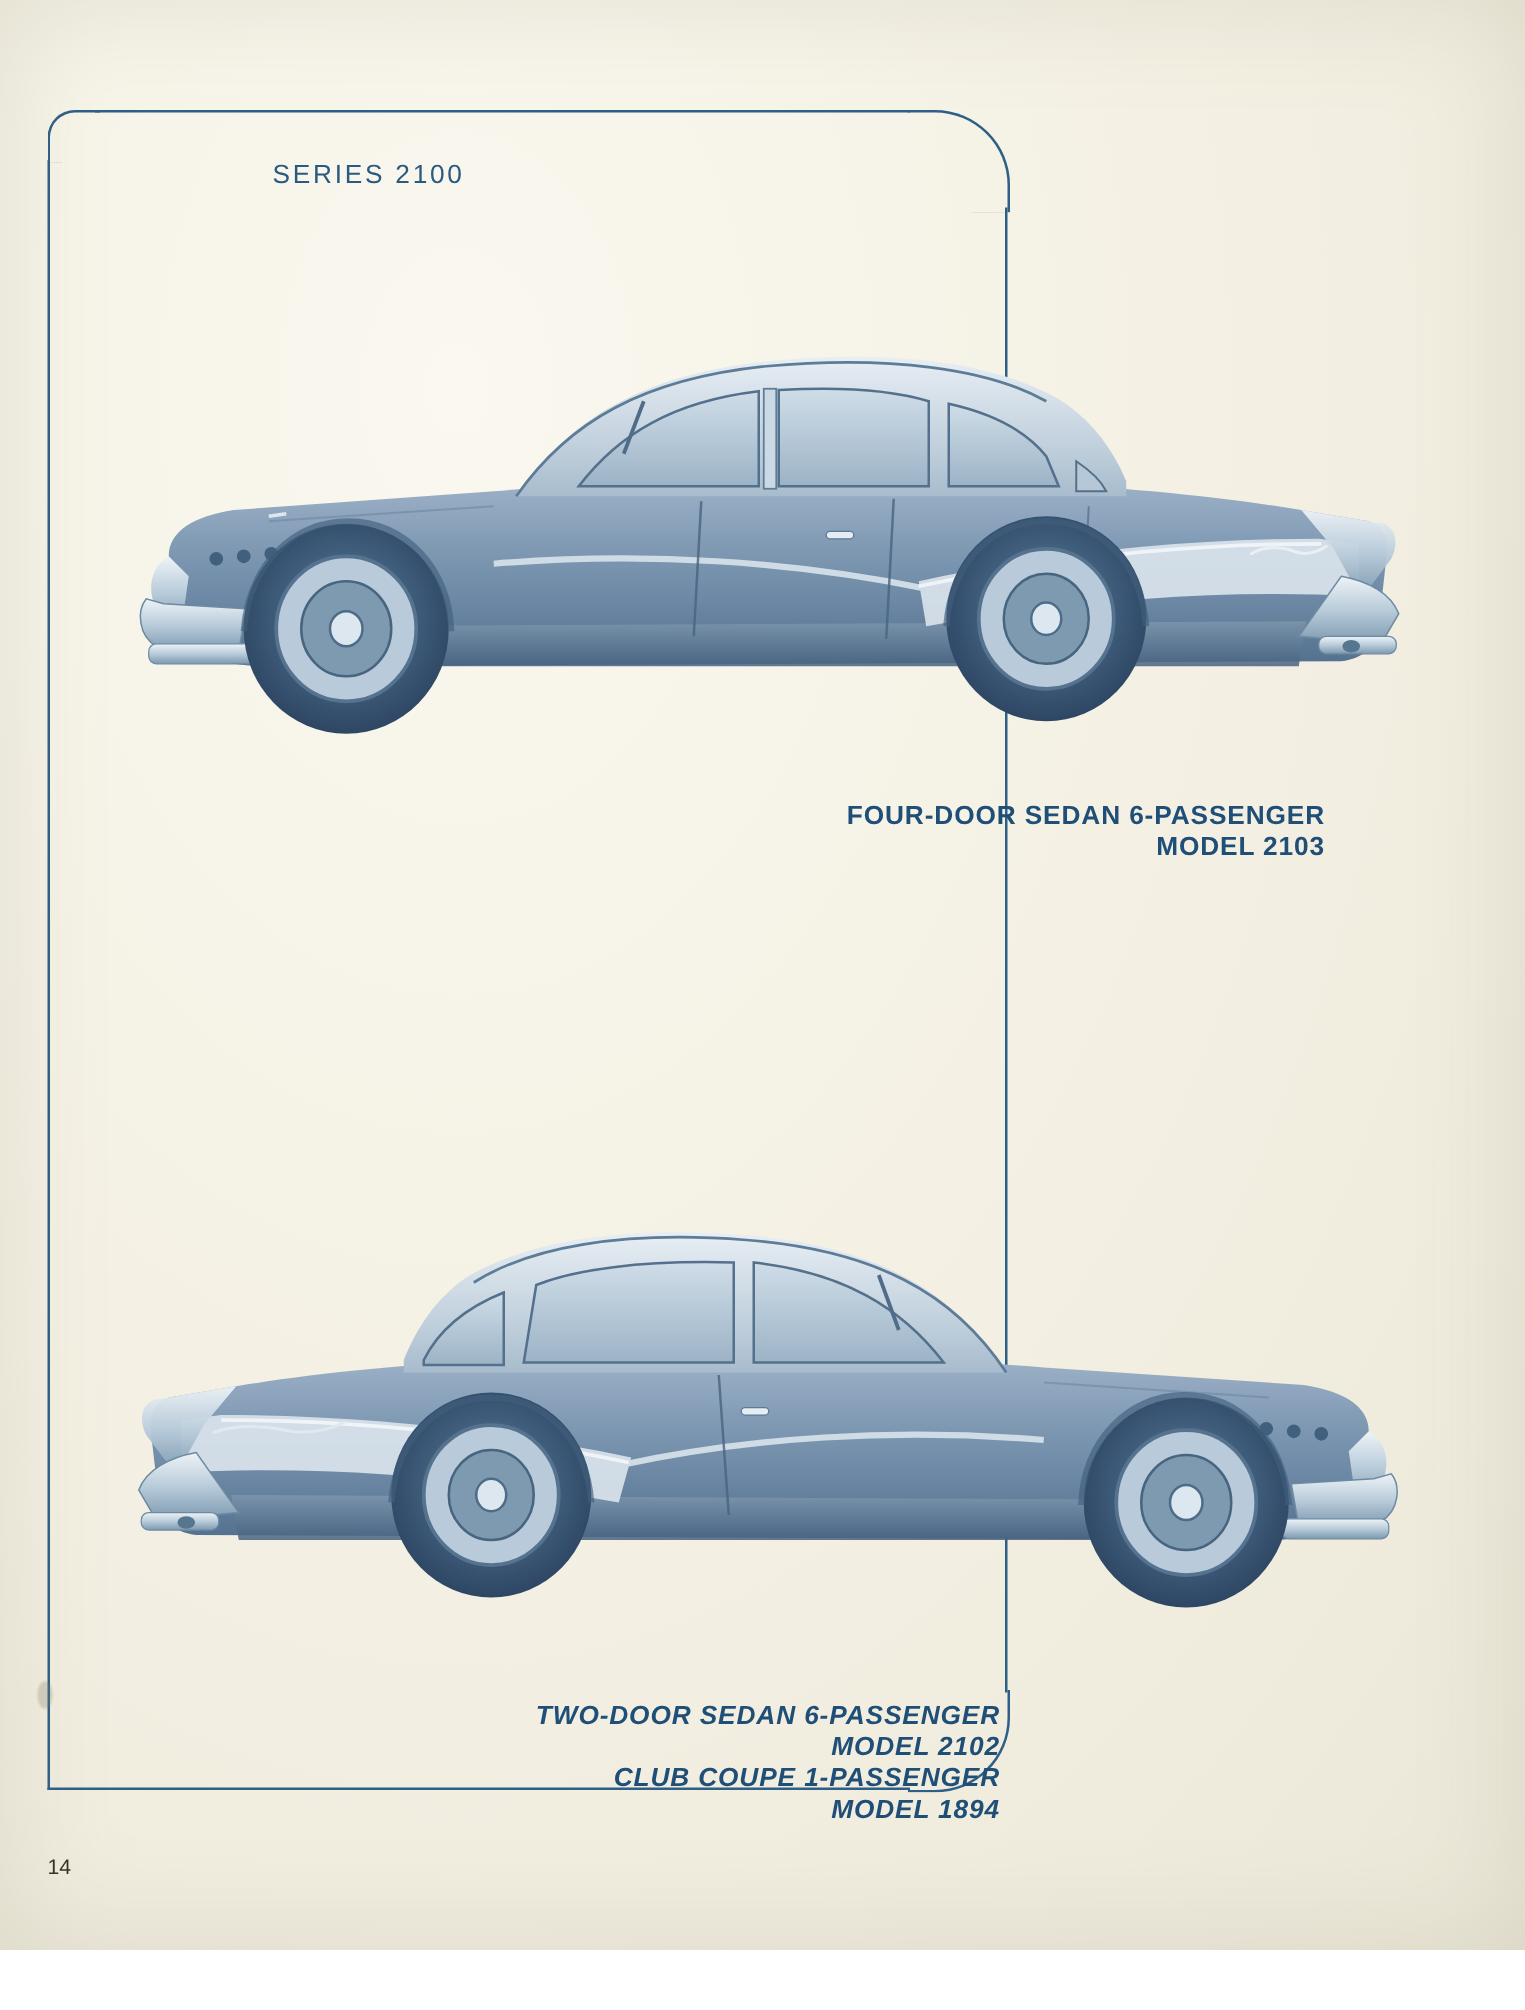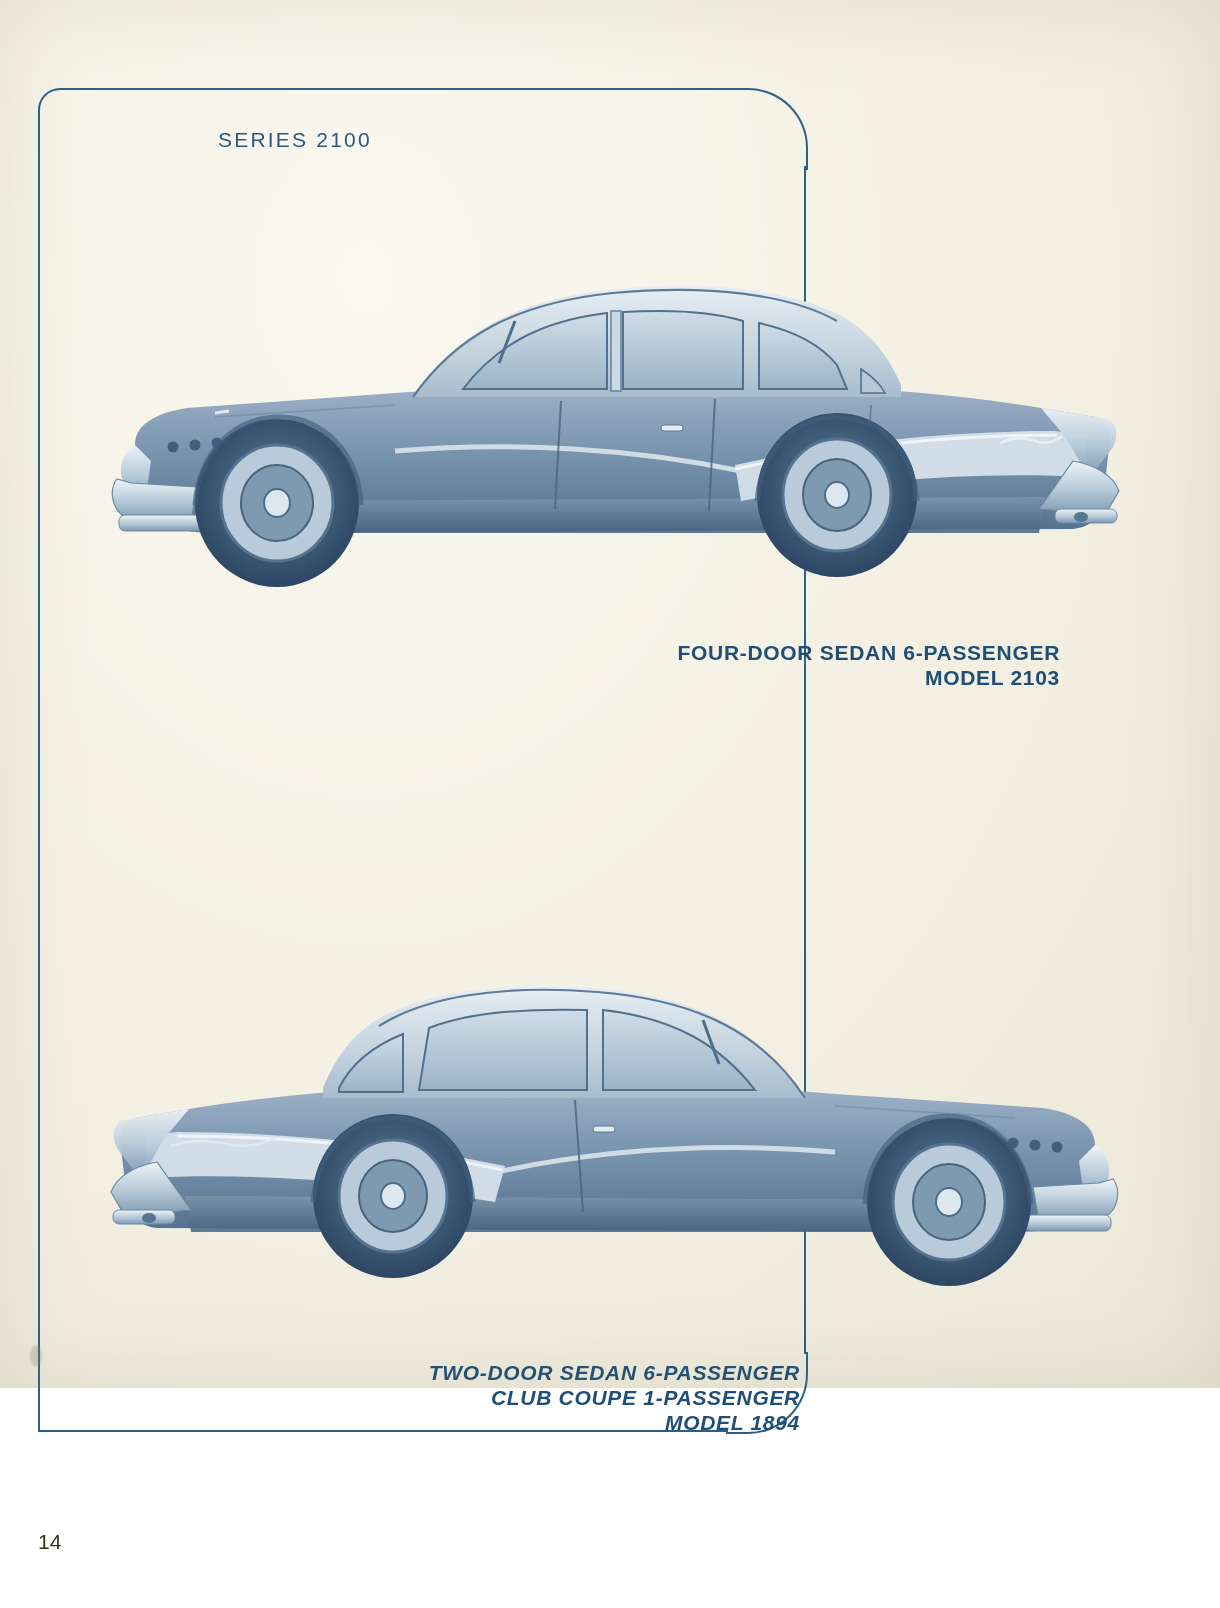--- a/index.html
+++ b/index.html
@@ -9,21 +9,21 @@
   }
   body {
     width: 1220px;
     height: 1608px;
     font-family: "Liberation Sans", sans-serif;
     overflow: hidden;
   }
   #page {
     position: relative;
     width: 1220px;
-    height: 1388px;
+    height: 1560px;
     background: #f4f1e6;
     background-image:
       radial-gradient(ellipse at 30% 20%, #faf8ef 0%, #f3efe2 55%, #ebe7d8 100%);
   }
   
   #page::after {
     content: "";
     position: absolute;
     inset: 0;
     pointer-events: none;
@@ -79,22 +79,22 @@
     font-size: 21px;
     letter-spacing: 0.7px;
     line-height: 25px;
   }
   #caption-1 { left: 560px; top: 640px; width: 500px; }
   #caption-2 { left: 300px; top: 1360px; width: 500px; font-style: italic; }
 
   .page-number {
     position: absolute;
     left: 38px;
-    top: 1530px;
-    font-size: 21px;
+    top: 1484px;
+    font-size: 17px;
     color: #333026;
   }
 
   
   .car-wrap { position: absolute; }
   #car-1 { left: 95px; top: 265px; width: 1030px; height: 345px; }
   #car-2 { left: 105px; top: 970px; width: 1030px; height: 330px; }
   .car-wrap svg { display: block; width: 100%; height: 100%; }
 
   .smudge {
@@ -327,19 +327,20 @@
         <path d="M104,234 C108,180 144,146 188,146 C232,146 268,182 270,234" fill="none" stroke="#41607d" stroke-width="5" opacity="0.65"></path>
         <path d="M662,232 C666,180 700,148 742,148 C786,148 818,182 822,232" fill="none" stroke="#41607d" stroke-width="5" opacity="0.65"></path>
       </g>
 
       <path d="M66,176 C82,170 104,170 122,174 C140,178 158,174 170,168" fill="none" stroke="#dfe9f0" stroke-width="2.4" stroke-linecap="round"></path>
     </svg>
   </div>
 
   <div class="caption" id="caption-2">
     <div>TWO-DOOR SEDAN 6-PASSENGER</div>
+    <div>MODEL 2102</div>
     <div>CLUB COUPE 1-PASSENGER</div>
     <div>MODEL 1894</div>
   </div>
 
   <div class="page-number">14</div>
 
 </div>
 
 </body></html>

